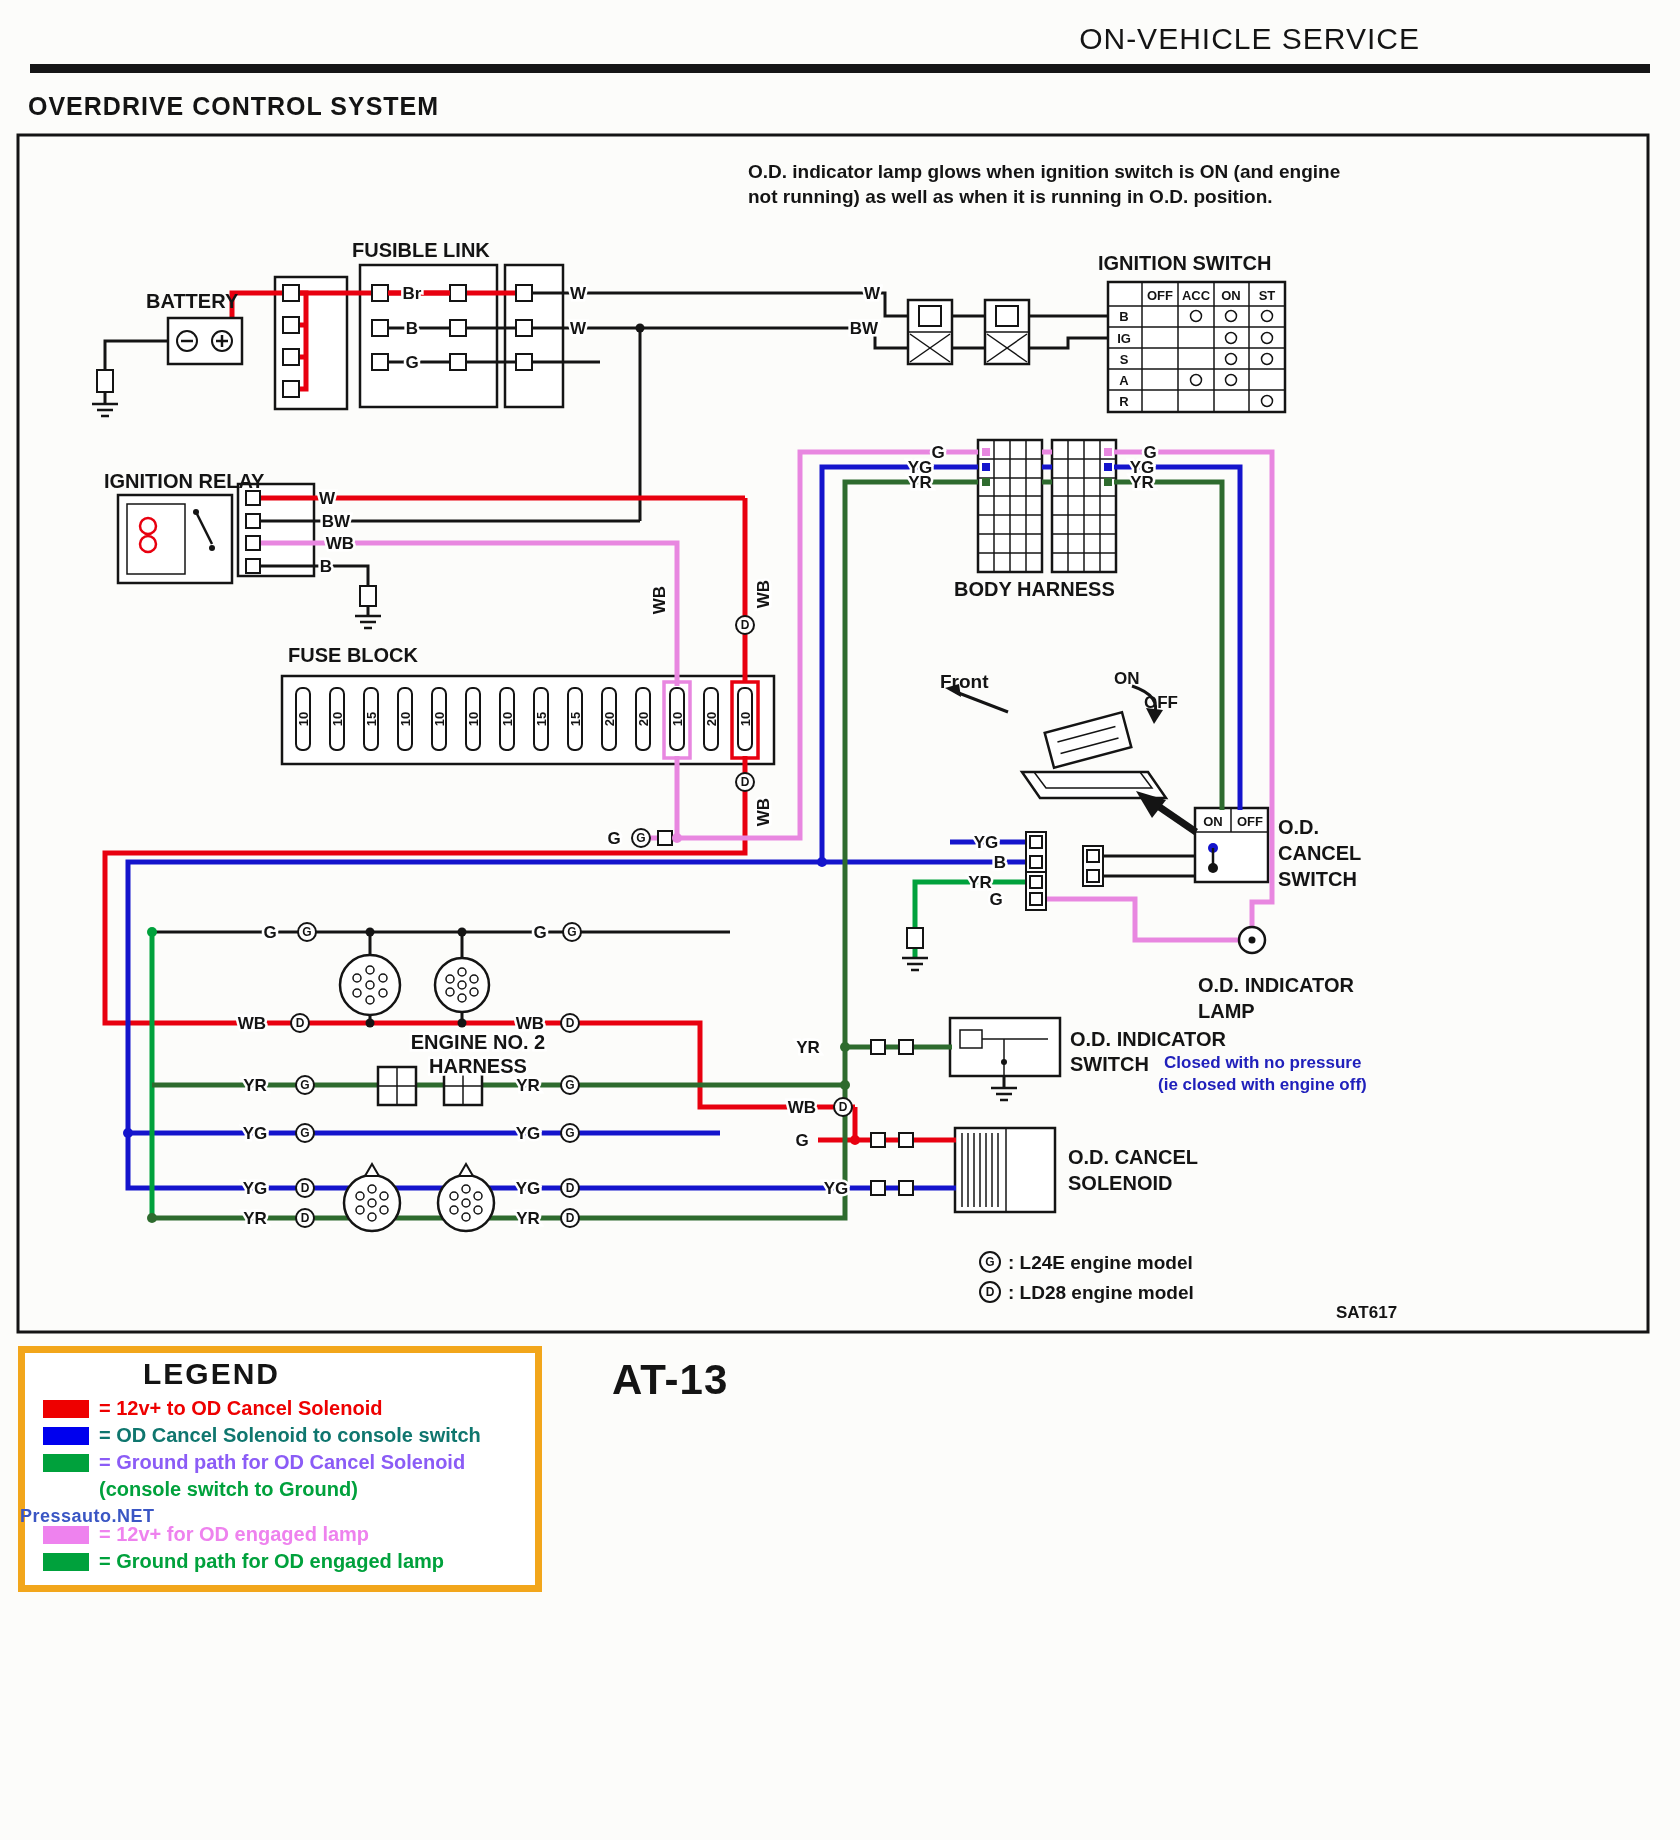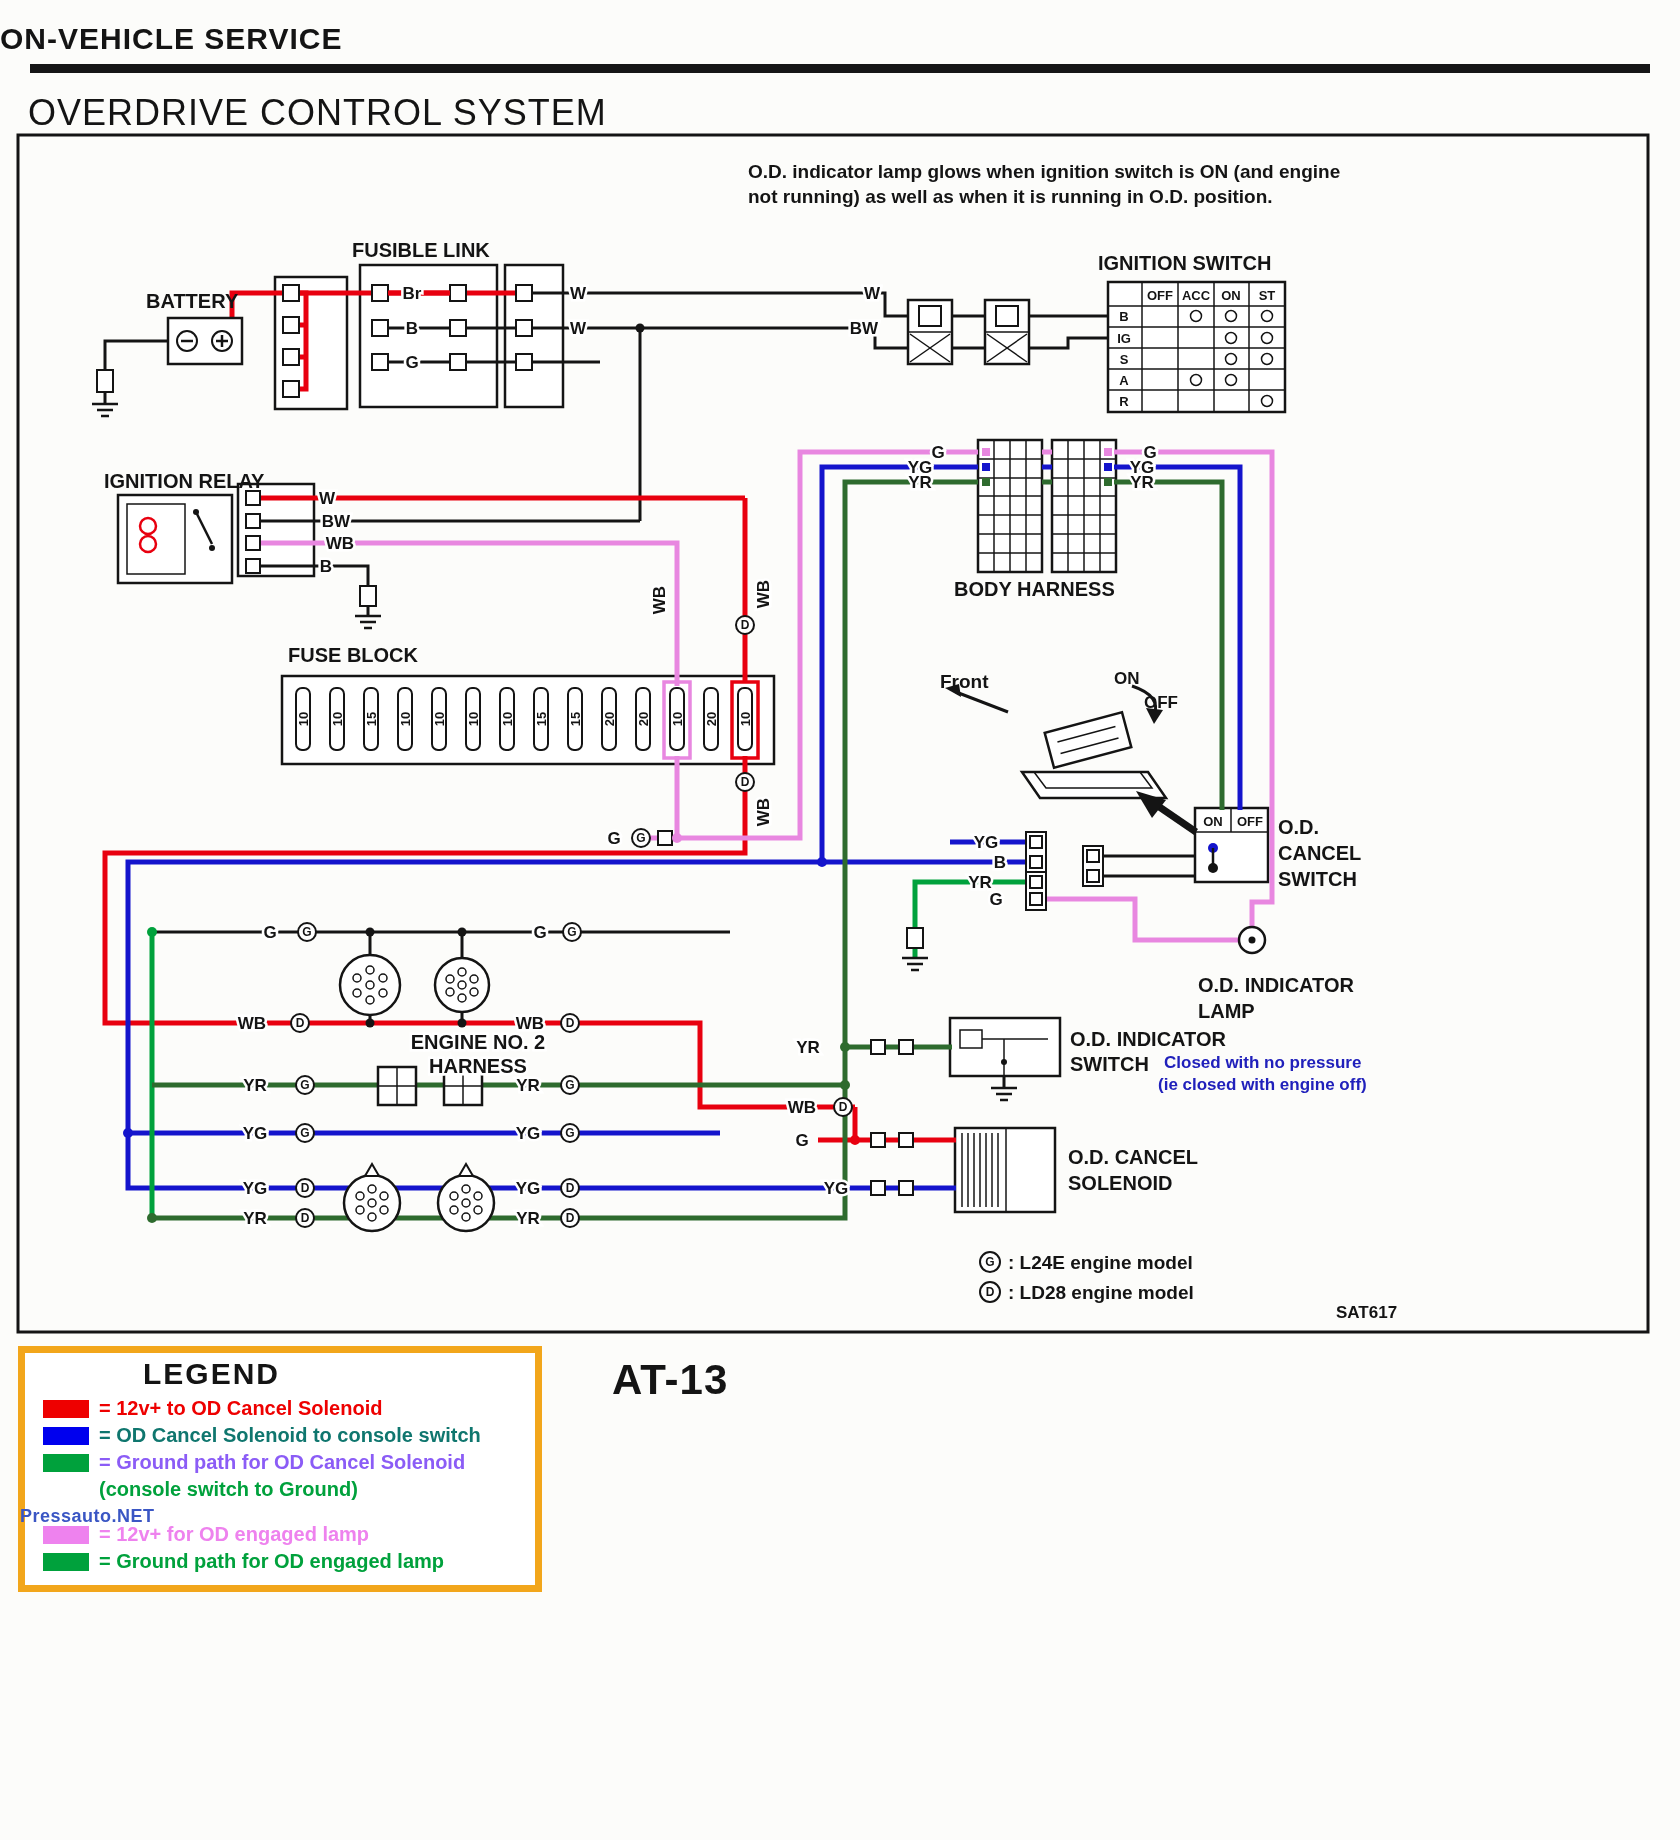--- a/index.html
+++ b/index.html
@@ -1,21 +1,21 @@
 <!DOCTYPE html>
 <html style="--c-red: #e8000f; --c-blue: #1414cc; --c-green: #00a13c; --c-dark_green: #2e6b2e; --c-pink: #e887e0; --c-black: #141414; --c-legend_border: #f2a61b; --c-note_blue: #2020bb; --c-watermark: #3a56c4;"><head>
 <meta charset="utf-8">
 <style>
   html,body{margin:0;padding:0;}
   body{width:1680px;height:1840px;background:#fcfcfa;position:relative;
        font-family:"Liberation Sans",sans-serif;color:#141414;}
-  .hdr{position:absolute;left:0;top:22px;width:1420px;text-align:left;
-       font-size:30px;font-weight:bold;letter-spacing:1px;}
+  .hdr{position:absolute;left:0;top:22px;width:1420px;text-align:right;
+       font-size:30px;font-weight:normal;letter-spacing:1px;}
   .hbar{position:absolute;left:30px;top:64px;width:1620px;height:9px;background:#161616;}
-  .sect{position:absolute;left:28px;top:92px;font-size:36px;font-weight:normal;letter-spacing:1px;}
+  .sect{position:absolute;left:28px;top:92px;font-size:25px;font-weight:bold;letter-spacing:1px;}
   svg{position:absolute;left:0;top:0;}
   svg text{font-family:"Liberation Sans",sans-serif;font-weight:bold;fill:#141414;}
   .lbl{font-size:17px;text-anchor:middle;dominant-baseline:central;
        stroke:#fff;stroke-width:5px;paint-order:stroke;}
   .cc{font-size:12px;text-anchor:middle;dominant-baseline:central;}
   .ttl{font-size:20px;}
   .ttl-s{font-size:17px;}
   .tbl{font-size:13px;text-anchor:middle;dominant-baseline:central;}
   .fuse-n{font-size:13px;text-anchor:middle;dominant-baseline:central;}
   .note-t{font-size:19px;}

